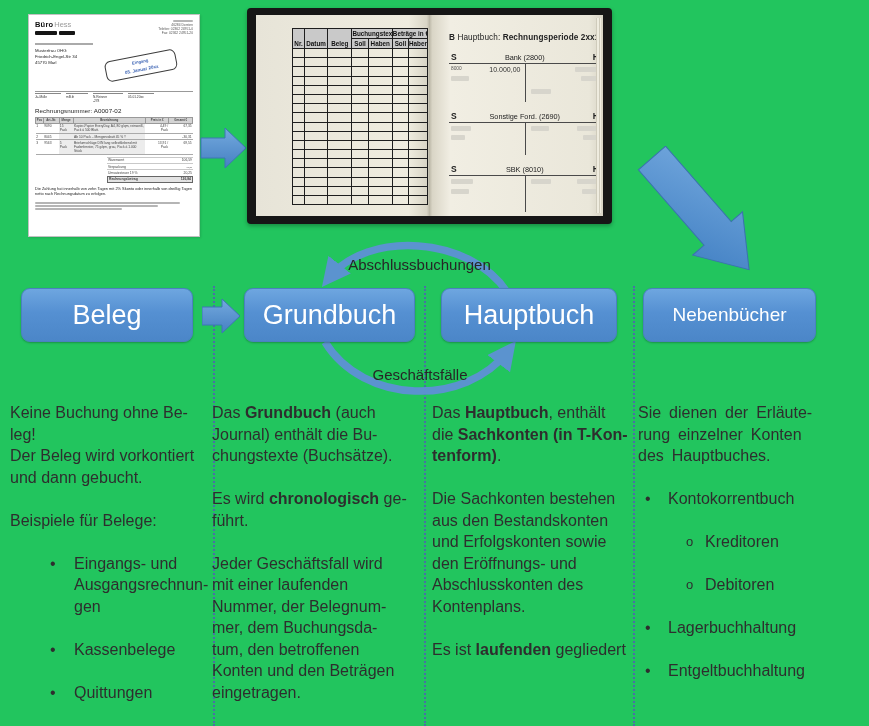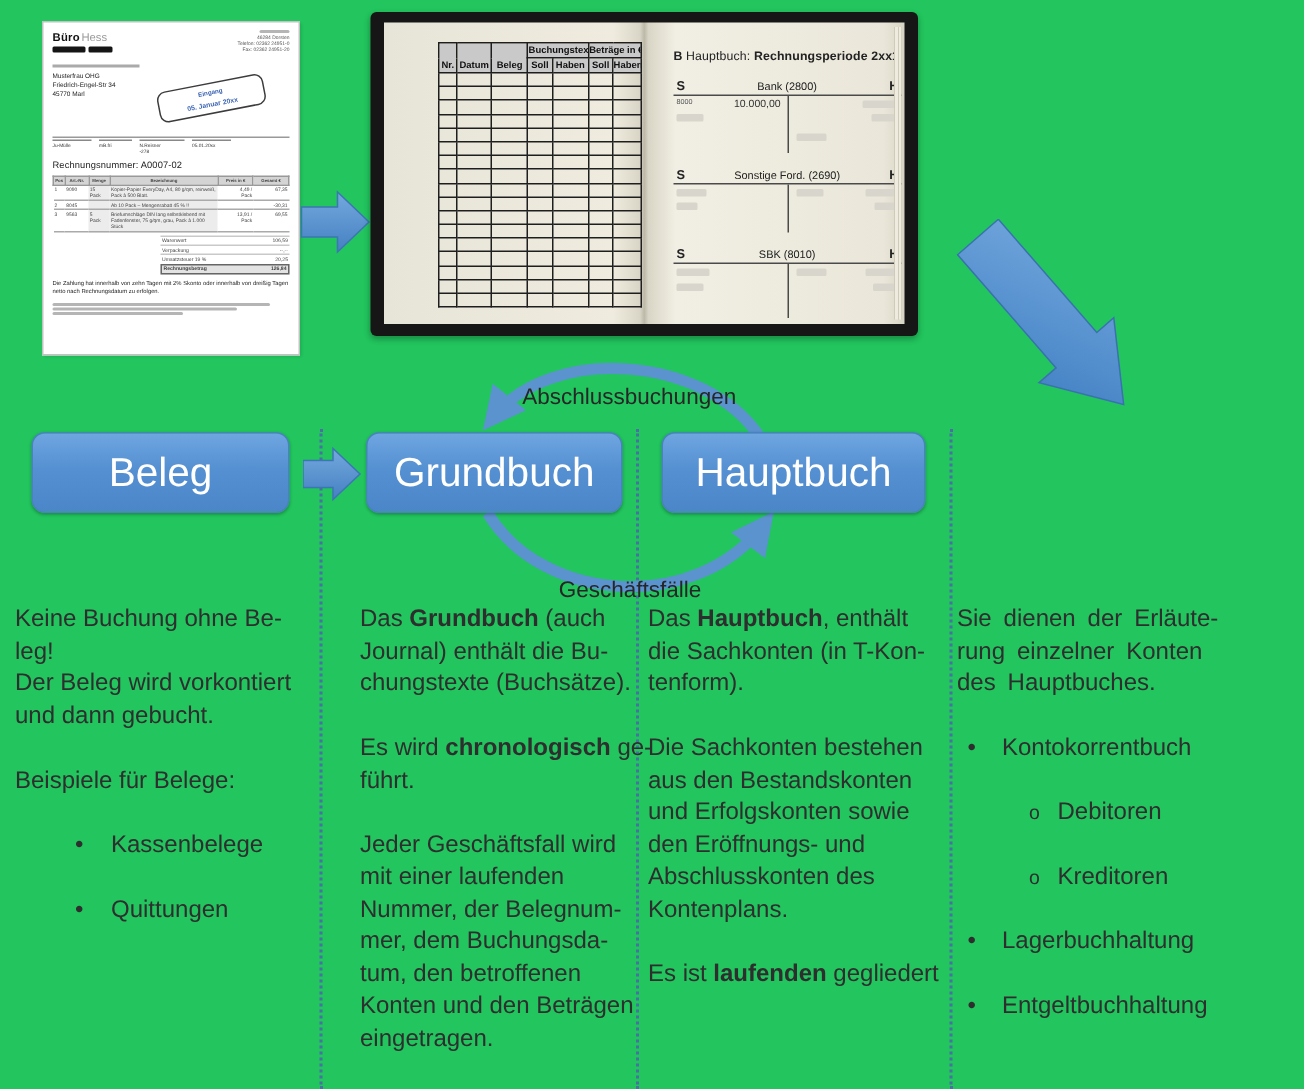--- a/index.html
+++ b/index.html
@@ -477,78 +477,82 @@
   <svg class="abs" style="left:305px;top:230px" width="235" height="185" viewBox="0 0 235 185">
     <defs>
       <marker id="ah" viewBox="0 0 10 10" refX="6" refY="5" markerWidth="3.8" markerHeight="3.8" orient="auto">
         <path d="M0,0 L10,5 L0,10 z" fill="#5b93cf"></path>
       </marker>
     </defs>
     <path d="M 202,62 C 165,6 62,0 24,48" fill="none" stroke="#5b93cf" stroke-width="7.5" marker-end="url(#ah)"></path>
     <path d="M 20,112 C 58,174 160,178 204,120" fill="none" stroke="#5b93cf" stroke-width="7.5" marker-end="url(#ah)"></path>
   </svg>
   <div class="abs arclabel" style="left:327px;top:256px;width:185px">Abschlussbuchungen</div>
-  <div class="abs arclabel" style="left:345px;top:385px;width:150px">Geschäftsfälle</div>
+  <div class="abs arclabel" style="left:345px;top:366px;width:150px">Geschäftsfälle</div>
 
   <div class="abs btn btn-lg" style="left:21px;width:172px">Beleg</div>
   <svg class="abs" style="left:202px;top:296px" width="40" height="40" viewBox="0 0 40 40">
     <polygon points="0,11 20,11 20,3 38,20 20,37 20,29 0,29" fill="url(#ga1)" stroke="#3d76b4" stroke-width="1"></polygon>
   </svg>
   <div class="abs btn btn-lg" style="left:244px;width:171px">Grundbuch</div>
   <div class="abs btn btn-lg" style="left:441px;width:176px">Hauptbuch</div>
+  <div class="abs btn btn-sm" style="left:643px;width:173px">Nebenbücher</div>
 
   <section class="abs textcol" style="left:10px;width:198px">
     <p><span>Keine Buchung ohne Be-
 leg!
 Der Beleg wird vorkontiert
 und dann gebucht.</span></p>
     <p class="nogap"><span>Beispiele für Belege:</span></p>
     <ul class="deep">
+      <li>Eingangs- und
+Ausgangsrechnun-
+gen</li>
       <li>Kassenbelege</li>
       <li>Quittungen</li>
       
     </ul>
   </section>
 
-  <section class="abs textcol" style="left:240px;width:198px">
+  <section class="abs textcol" style="left:212px;width:198px">
     <p><span>Das </span><span style="font-weight: 700;">Grundbuch</span><span> (auch
 Journal) enthält die Bu-
 chungstexte (</span><span style="font-weight: 400;">Buchsätze)</span><span>.</span></p>
     <p><span>Es wird </span><span style="font-weight: 700;">chronologisch</span><span> ge-
 führt.</span></p>
     <p><span>Jeder Geschäftsfall wird
 mit einer laufenden
 Nummer, der Belegnum-
 mer, dem Buchungsda-
 tum, den betroffenen
 Konten und den Beträgen
 eingetragen.</span></p>
   </section>
 
   <section class="abs textcol" style="left:432px;width:198px">
     <p><span>Das </span><span style="font-weight: 700;">Hauptbuch</span><span>, enthält
-die </span><span style="font-weight: 400;">Sachkonten (in T-Kon-
+die </span><span style="font-weight: 700;">Sachkonten (in T-Kon-
 tenform)</span><span>.</span></p>
     <p><span>Die Sachkonten bestehen
 aus den Bestandskonten
 und Erfolgskonten sowie
 den Eröffnungs- und
 Abschlusskonten des
 Kontenplans.</span></p>
     <p><span>Es ist </span><span style="font-weight: 700;">laufenden</span><span> gegliedert</span></p>
   </section>
 
   <section class="abs textcol" style="left:638px;width:224px">
     <p class="nogap justify"><span>Sie dienen der Erläute-
 rung einzelner Konten
 des Hauptbuches.</span></p>
     <ul class="mix">
       <li class="b1">Kontokorrentbuch</li>
+      <li class="b2">Kreditoren</li>
       <li class="b2">Debitoren</li>
-      <li class="b2">Kreditoren</li>
       <li class="b1">Lagerbuchhaltung</li>
       <li class="b1">Entgeltbuchhaltung</li>
       
       
     </ul>
   </section>
 
 </div>
 
 </body></html>

